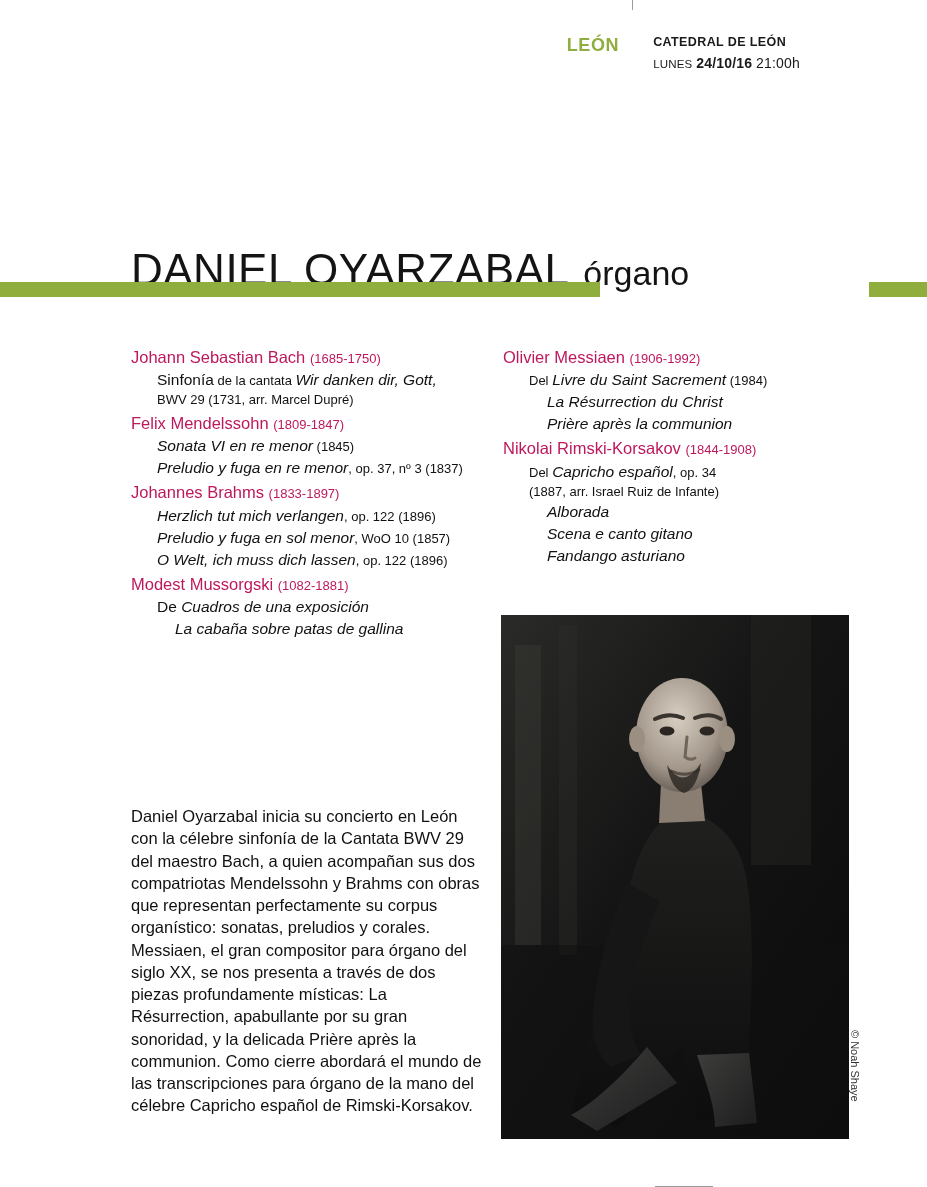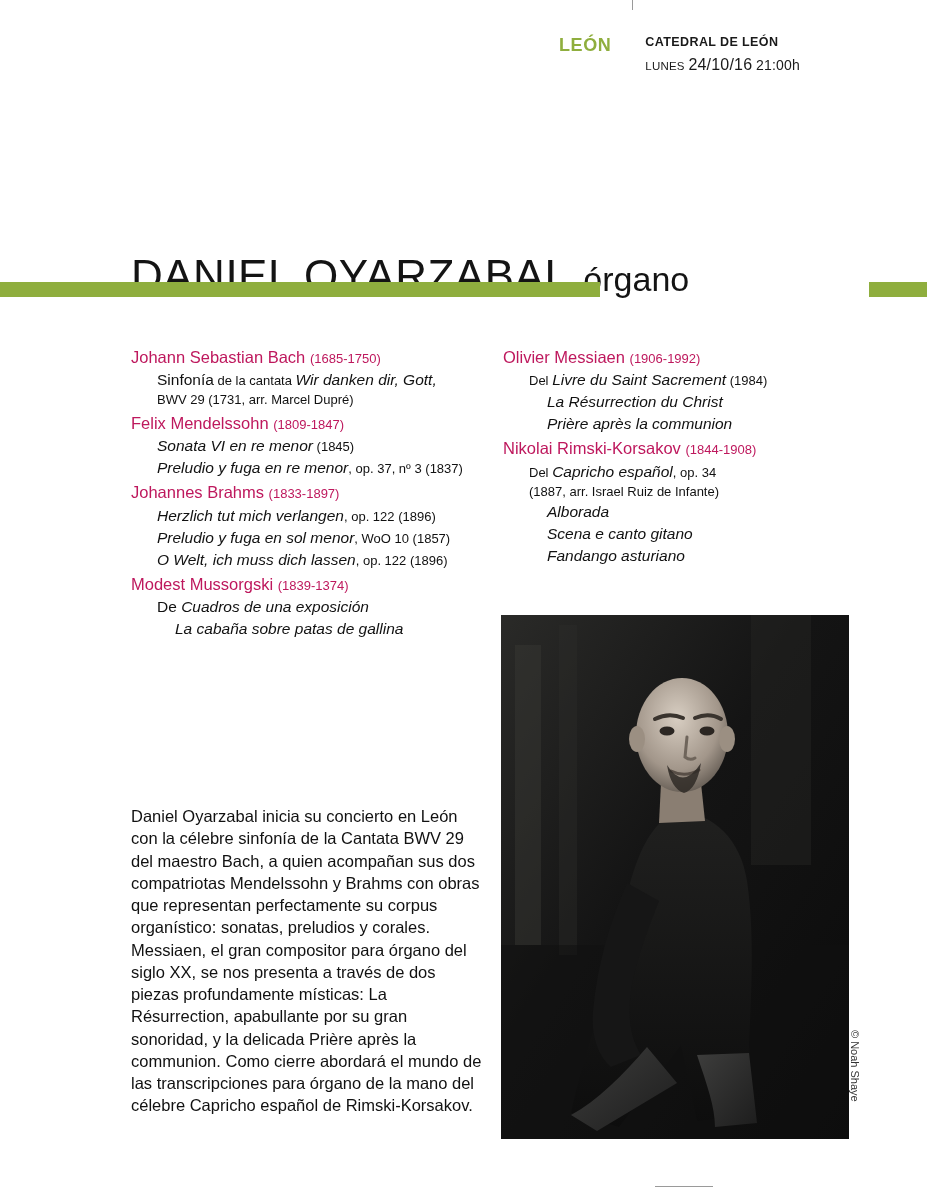--- a/index.html
+++ b/index.html
@@ -57,27 +57,27 @@
     color: #1a1a1a;
   }
   .date-line {
     font-family: "Liberation Sans", sans-serif;
     font-size: 12.5px;
     color: #1a1a1a;
     letter-spacing: 0.2px;
     margin-top: 3px;
   }
   .date-line .day-word { font-weight: normal; font-size: 11.5px; }
-  .date-line .date-strong { font-weight: normal; font-size: 16px; margin-top: 36px; }
+  .date-line .date-strong { font-weight: bold; font-size: 14px; margin-top: 36px; }
   .date-line .time { font-size: 14px; }
 
   
   .title-wrap {
     position: absolute;
-    top: 218px;
+    top: 212px;
     left: 131px;
     display: flex;
     align-items: baseline;
     justify-content: flex-end;
   }
   .artist-name {
     font-family: "Liberation Sans", sans-serif;
     font-weight: normal;
     font-size: 44px;
     letter-spacing: 0.5px;
@@ -258,21 +258,21 @@
     </div>
     <div class="work">
       <span class="it">Preludio y fuga en sol menor</span><span class="sm">, WoO 10 (1857)</span>
     </div>
     <div class="work">
       <span class="it">O Welt, ich muss dich lassen</span><span class="sm">, op. 122 (1896)</span>
     </div>
 
     <div class="composer">
       <span>Modest Mussorgski</span>
-      <span class="years">(1839-1374)</span>
+      <span class="years">(1082-1881)</span>
     </div>
     <div class="work">
       <span>De </span><span class="it">Cuadros de una exposición</span>
     </div>
     <div class="work indent2">
       <span class="it">La cabaña sobre patas de gallina</span>
     </div>
   </div>
 
   <div class="col col-right">

